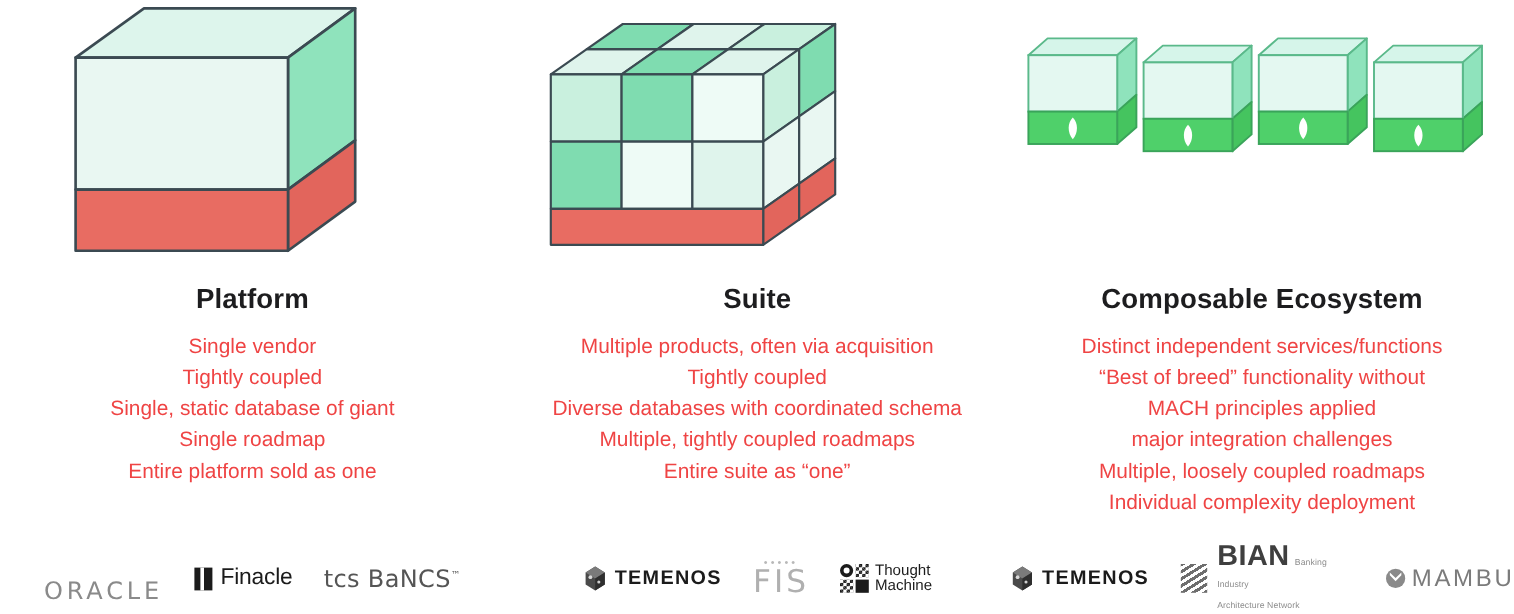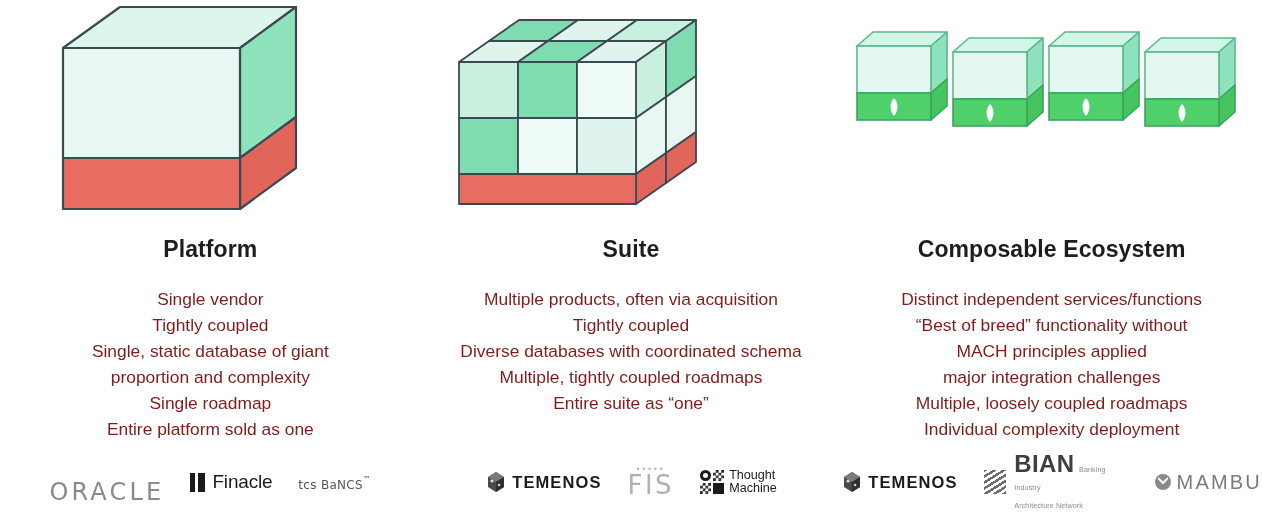--- a/index.html
+++ b/index.html
@@ -50,25 +50,25 @@
     letter-spacing: 0.1px;
     color: #1d1d1f;
     text-align: center;
     height: 34px;
     line-height: 34px;
     white-space: nowrap;
   }
 
   
   .lines {
-    margin-top: 20px;
+    margin-top: 9px;
     text-align: center;
     font-size: 17.4px;
     line-height: 26.1px;
-    color: #7f1d1d;
+    color: #ef4444;
     width: 100%;
   }
   .line { white-space: nowrap; }
 
   
   .logos {
     position: absolute;
     left: 0;
     bottom: 8px;
     width: 100%;
@@ -83,21 +83,21 @@
     display: flex;
     flex-direction: row;
     align-items: center;
     justify-content: center;
     gap: 5px;
     filter: grayscale(100%);
   }
 
   
   .oracle-word {
-    font-size: 24px;
+    font-size: 20px;
     letter-spacing: 3.2px;
     color: #8a8a8e;
     font-family: "DejaVu Sans", sans-serif;
     margin-top: 20px;
   }
 
   
   .finacle-mark {
     width: 15px; height: 19px;
     background: #1b1b1b;
@@ -119,21 +119,21 @@
   }
 
   
   .bancs-word {
     font-size: 18.5px;
     color: #555558;
     letter-spacing: 0.3px;
     font-family: "DejaVu Sans", sans-serif;
   }
   .bancs-word .tm { font-size: 8px; vertical-align: super; }
-  .bancs-word .small { font-size: 12px; }
+  .bancs-word .small { font-size: 20px; }
 
   
   .temenos-word {
     font-size: 16.5px;
     font-weight: bold;
     letter-spacing: 1.1px;
     color: #1b1b1b;
   }
 
   
@@ -217,21 +217,20 @@
         <rect x="63" y="158" width="177" height="51" fill="#e86c62" stroke="#3b4a52" stroke-width="2.2" stroke-linejoin="round"></rect>
       </svg>
     </div>
 
     <div class="heading">Platform</div>
 
     <div class="lines">
       <div class="line">Single vendor</div>
       <div class="line">Tightly coupled</div>
       <div class="line">Single, static database of giant</div>
-      <div class="line">proportion and complexity</div>
       <div class="line">Single roadmap</div>
       <div class="line">Entire platform sold as one</div>
     </div>
 
     <div class="logos">
       <div class="logo">
         <span class="oracle-word">ORACLE</span>
       </div>
       <div class="logo">
         <span class="finacle-mark"></span>

